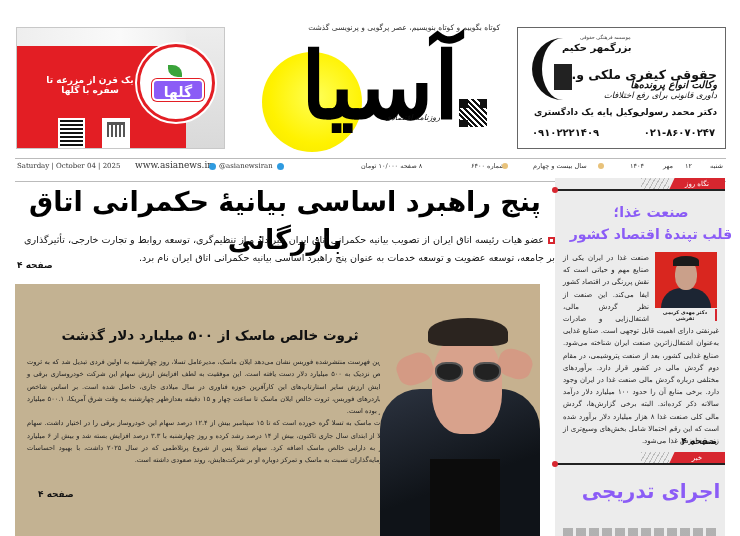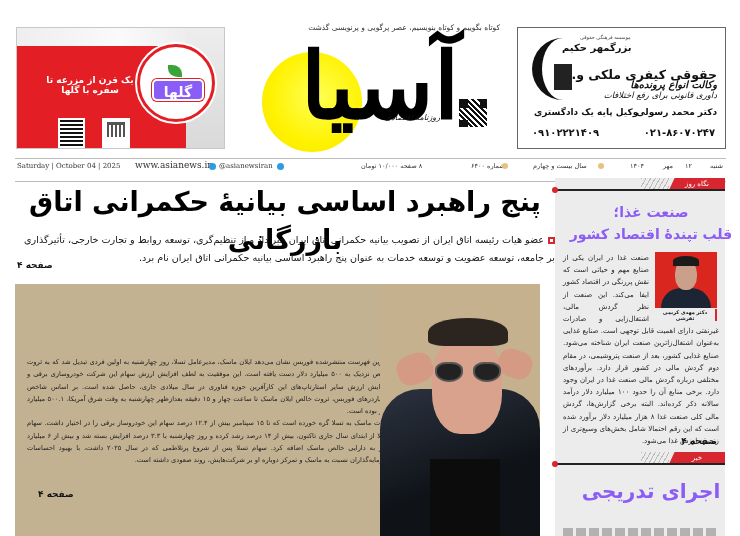--- a/index.html
+++ b/index.html
@@ -205,20 +205,21 @@
   <span class="rtl" style="left:695px">شنبه</span>
 </div>
 
 <h1 class="headline">پنج راهبرد اساسی بیانیهٔ حکمرانی اتاق بازرگانی</h1>
 <div class="lead">
   <span class="bullet"></span><span>عضو هیات رئیسه اتاق ایران از تصویب بیانیه حکمرانی اتاق ایران خبر داد و از تنظیم‌گری، توسعه روابط و تجارت خارجی، تأثیرگذاری بر جامعه، توسعه عضویت و توسعه خدمات به عنوان پنج راهبرد اساسی بیانیه حکمرانی اتاق ایران نام برد.</span>
 </div>
 <div class="lead-page">صفحه ۴</div>
 
 <div class="feature">
+  <div class="feature-title">ثروت خالص ماسک از ۵۰۰ میلیارد دلار گذشت</div>
   <div class="feature-body">
     <p>آخرین فهرست منتشرشده فوربس نشان می‌دهد ایلان ماسک، مدیرعامل تسلا، روز چهارشنبه به اولین فردی تبدیل شد که به ثروت خالص نزدیک به ۵۰۰ میلیارد دلار دست یافته است. این موفقیت به لطف افزایش ارزش سهام این شرکت خودروسازی برقی و افزایش ارزش سایر استارتاپ‌های این کارآفرین حوزه فناوری در سال میلادی جاری، حاصل شده است. بر اساس شاخص میلیاردرهای فوربس، ثروت خالص ایلان ماسک تا ساعت چهار و ۱۵ دقیقه بعدازظهر چهارشنبه به وقت شرق آمریکا، ۵۰۰.۱ میلیارد دلار بوده است.</p>
     <p>ثروت ماسک به تسلا گره خورده است که تا ۱۵ سپتامبر بیش از ۱۲.۴ درصد سهام این خودروساز برقی را در اختیار داشت. سهام تسلا از ابتدای سال جاری تاکنون، بیش از ۱۴ درصد رشد کرده و روز چهارشنبه با ۳.۳ درصد افزایش بسته شد و بیش از ۶ میلیارد دلار به دارایی خالص ماسک اضافه کرد. سهام تسلا پس از شروع پرتلاطمی که در سال ۲۰۲۵ داشت، با بهبود احساسات سرمایه‌گذاران نسبت به ماسک و تمرکز دوباره او بر شرکت‌هایش، روند صعودی داشته است.</p>
   </div>
   <div class="feature-page">صفحه ۴</div>
   <div class="photo">
     <div class="bg"></div>
     <div class="jacket"></div>
     <div class="shirt"></div>
     <div class="face"></div>

